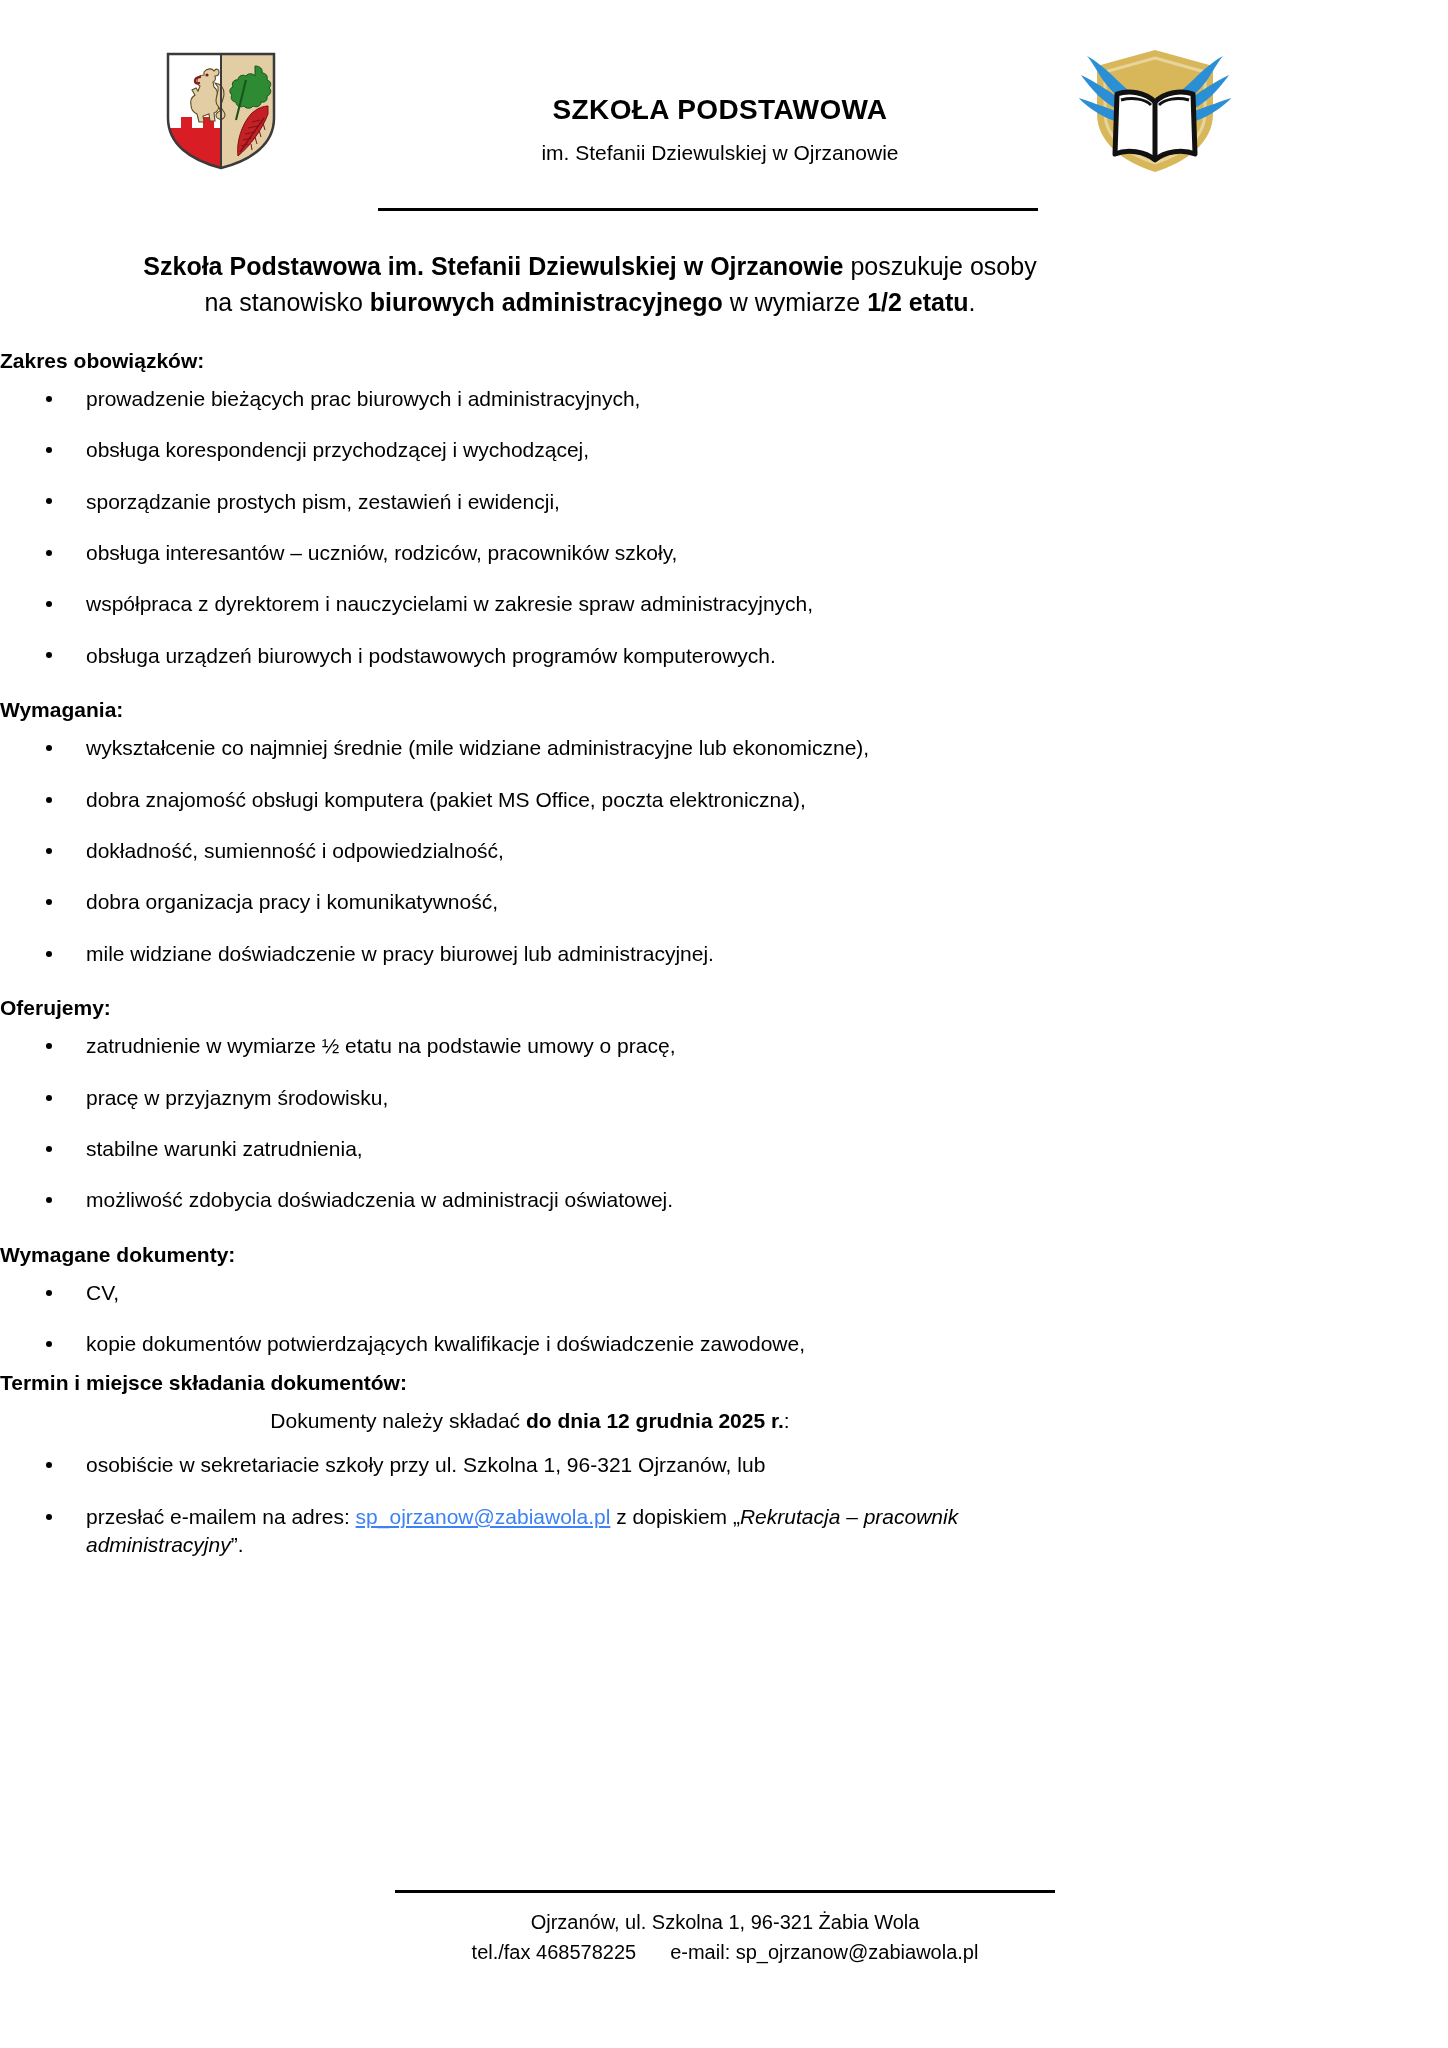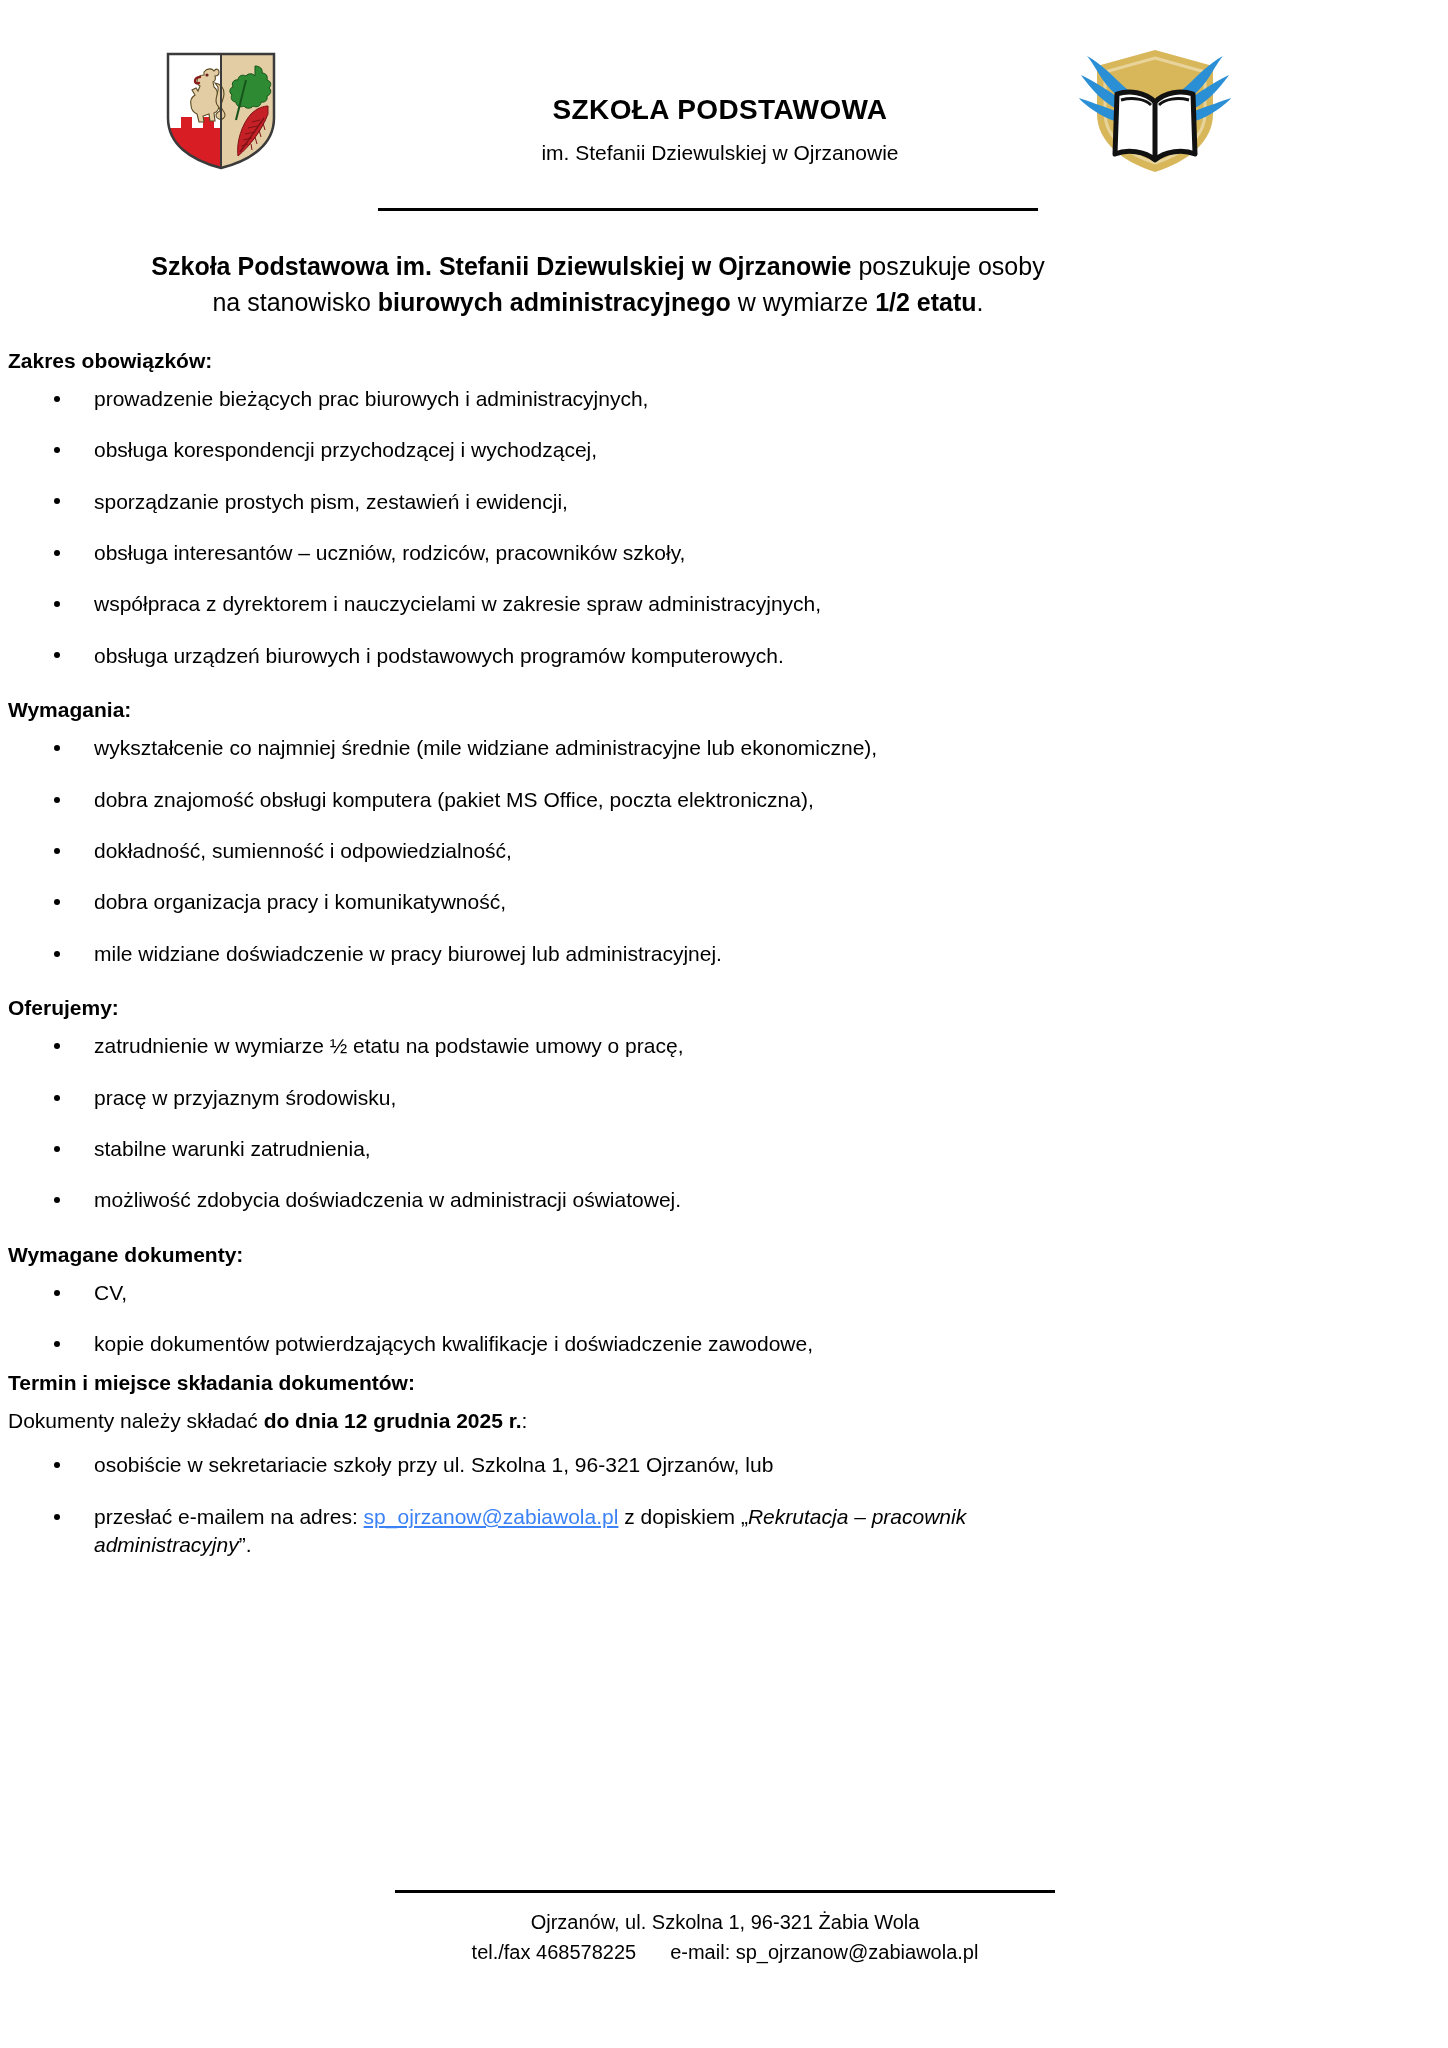--- a/index.html
+++ b/index.html
@@ -67,21 +67,21 @@
     left: 378px;
     top: 208px;
     width: 660px;
     border-top: 3px solid #000000;
   }
 
   
   .content {
     position: absolute;
     top: 240px;
-    left: 8px;
+    left: 0;
     width: 1180px;
   }
   .intro {
     width: 1100px;
     margin: 0 auto;
     text-align: center;
     font-size: 25px;
     line-height: 1.45;
     padding: 8px 0 0 0;
   }
@@ -116,20 +116,21 @@
     top: 0.52em;
     width: 6px;
     height: 6px;
     border-radius: 50%;
     background: #000000;
   }
   .para {
     font-size: 21px;
     line-height: 1.35;
     margin: 0 0 12px 0;
+    text-align: center;
   }
   .para b { font-weight: bold; }
   .tight { margin-top: 6px; }
   .email-link {
     color: #3b82f6;
     text-decoration: underline;
   }
   .ital { font-style: italic; }
 
   

